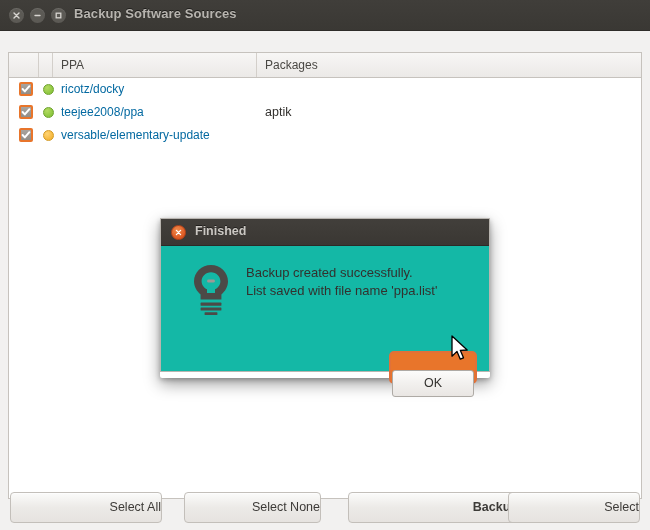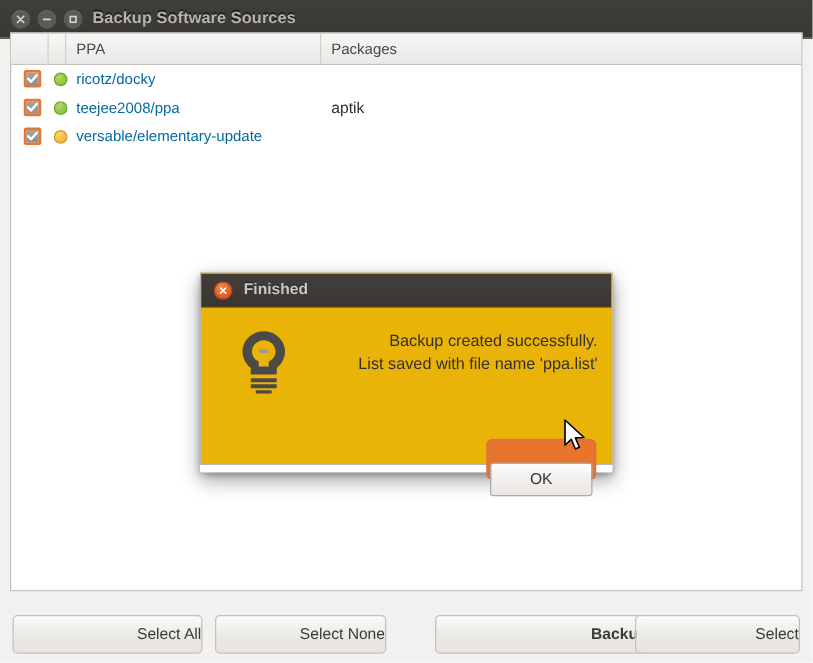--- a/index.html
+++ b/index.html
@@ -56,21 +56,21 @@
     font-weight: bold;
     color: #b7b4af;
     letter-spacing: 0.1px;
     text-shadow: 0 -1px 0 rgba(0,0,0,0.5);
     white-space: nowrap;
   }
 
   
   #list-panel {
     position: absolute;
-    left: 8px; top: 26px;
+    left: 8px; top: 52px;
     width: 634px; height: 447px;
     background: #ffffff;
     border: 1px solid #c6c2bd;
     box-sizing: border-box;
     overflow: hidden;
   }
   #list-header {
     position: relative;
     height: 25px;
     background: linear-gradient(to bottom, #f7f6f5 0%, #ebe9e7 100%);
@@ -154,37 +154,37 @@
     color: #3d3b38;
     background: linear-gradient(to bottom, #fbfbfa 0%, #eceae7 50%, #e6e3e0 100%);
     border: 1px solid #c3bfba;
     border-radius: 4px;
     box-sizing: border-box;
     box-shadow: 0 1px 0 rgba(255,255,255,0.6) inset;
     white-space: nowrap;
     overflow: hidden;
   }
   #btn-select-all  { left: 10px;  width: 152px; }
-  #btn-select-none { left: 172px; width: 137px; }
+  #btn-select-none { left: 184px; width: 137px; }
   #btn-backup      { left: 348px; width: 171px; font-weight: bold; }
   #btn-cancel      { left: 508px; width: 132px; }
 
   
   #dialog-shadow {
     position: absolute;
     left: 160px; top: 218px;
     width: 330px; height: 160px;
     border-radius: 2px;
     box-shadow: 0 6px 16px rgba(0,0,0,0.38), 0 2px 5px rgba(0,0,0,0.25);
   }
   #dialog {
     position: absolute;
     left: 160px; top: 218px;
     width: 330px; height: 154px;
-    background: #eab308;
+    background: #14b8a6;
     border: 1px solid #b9b5b0;
     box-sizing: border-box;
   }
   #dialog-titlebar {
     position: relative;
     height: 27px;
     background: linear-gradient(to bottom, #423f3b 0%, #3a3733 100%);
     border-bottom: 1px solid #2c2a27;
     box-sizing: border-box;
   }
@@ -214,21 +214,21 @@
     width: 46px; height: 52px;
   }
   #dialog-message {
     position: absolute;
     left: 85px; top: 18px;
     width: 232px;
     font-size: 13px;
     color: #33312e;
     line-height: 18px;
   }
-  #dialog-message div { white-space: nowrap; text-align: right; }
+  #dialog-message div { white-space: nowrap; }
   #ok-focus-ring {
     position: absolute;
     left: 228px; top: 105px;
     width: 88px; height: 33px;
     border: 2px solid #e0713a;
     border-radius: 5px;
     box-sizing: border-box;
     background: #e8752b;
   }
   #btn-ok {

